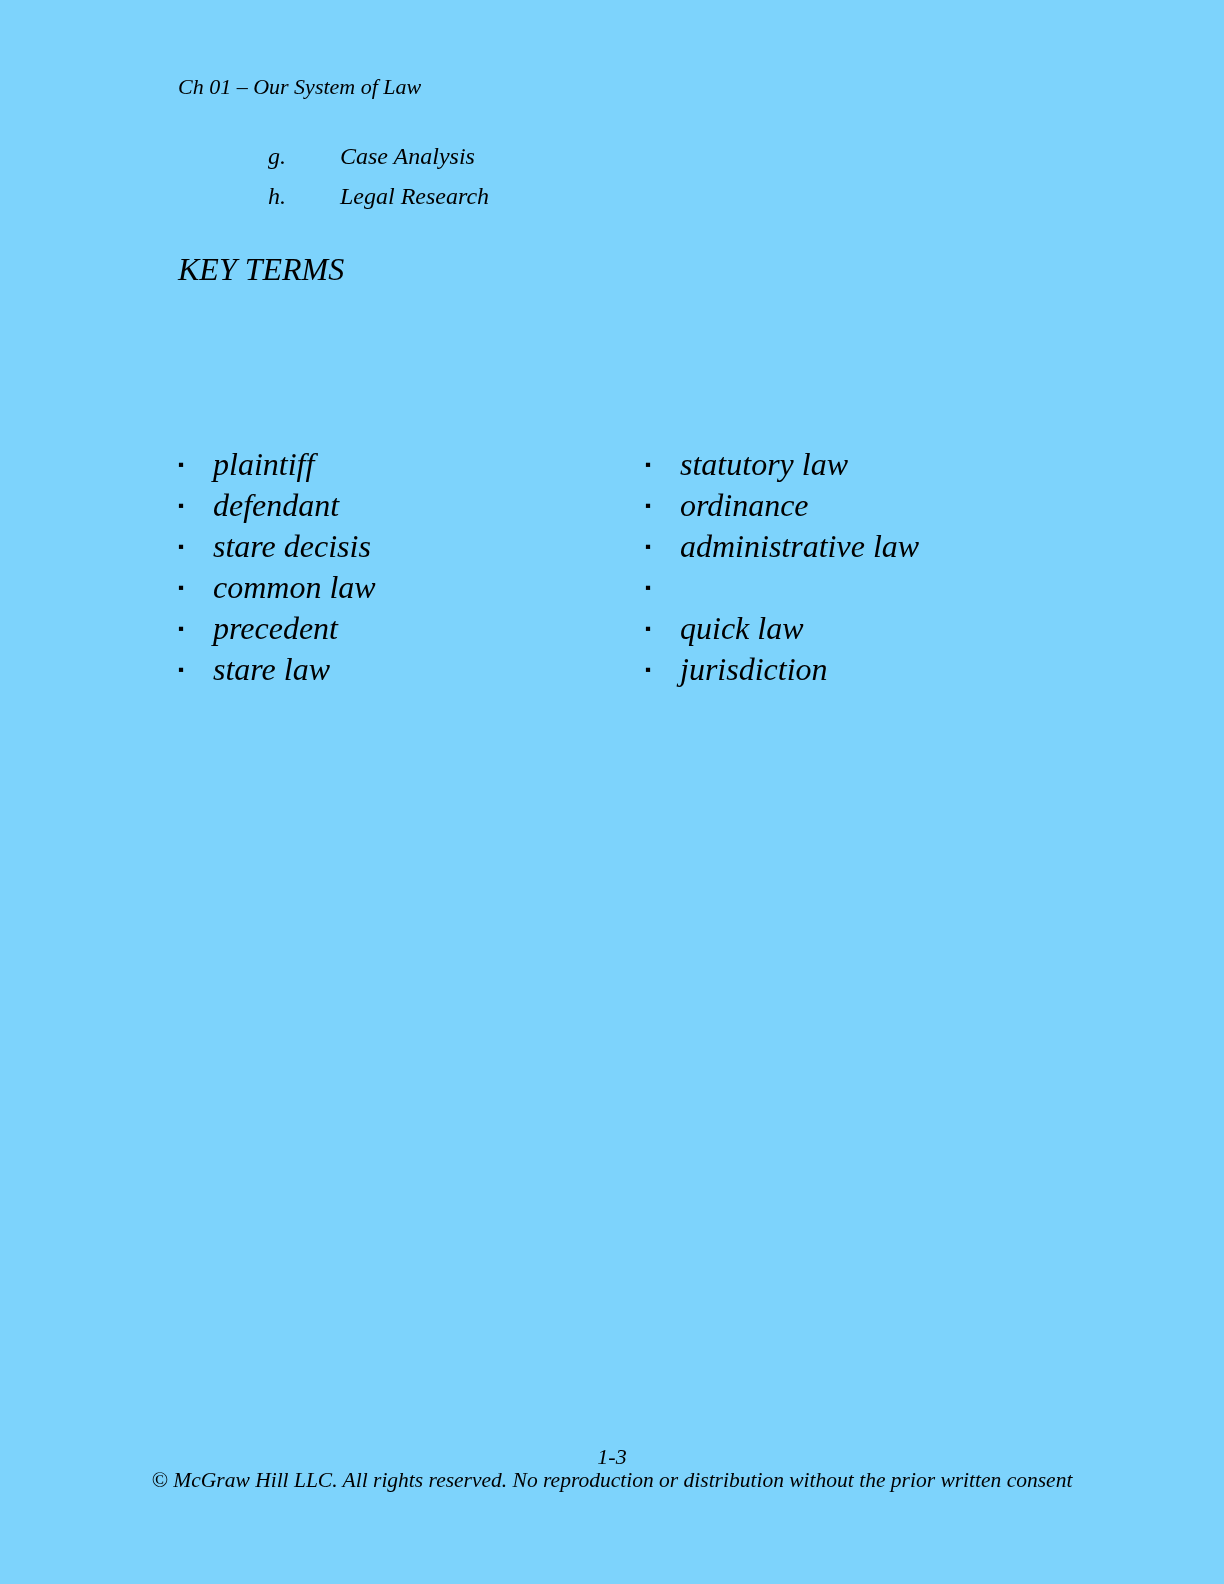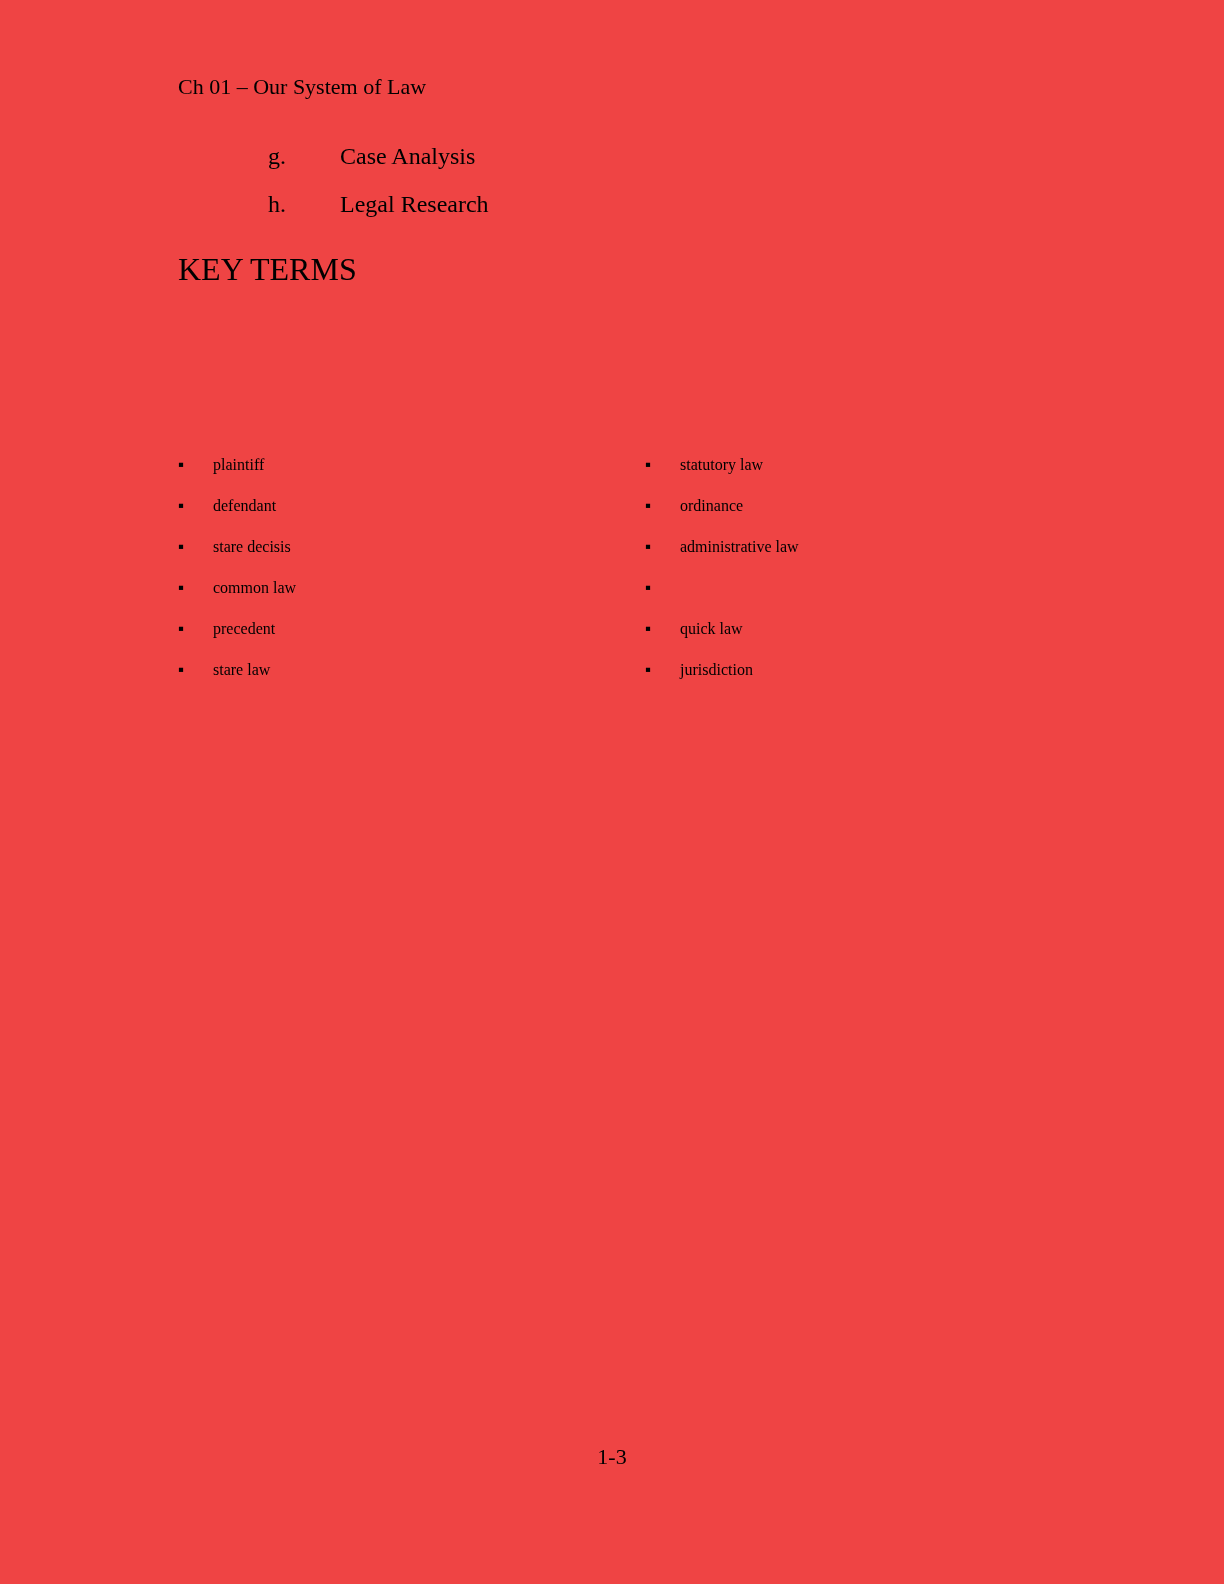--- a/index.html
+++ b/index.html
@@ -5,40 +5,41 @@
 <style>
   html, body {
     margin: 0;
     padding: 0;
     background: #ffffff;
   }
   .page {
     position: relative;
     width: 1224px;
     height: 1584px;
-    background: #ef4444;
+    background: #7dd3fc;
     color: #000000;
     font-family: "Liberation Serif", serif;
     overflow: hidden;
+    font-style: italic;
   }
   .running-header {
     position: absolute;
     left: 178px;
     top: 74px;
     font-size: 22px;
     white-space: nowrap;
   }
   .outline-row {
     position: absolute;
     left: 268px;
     font-size: 24px;
     white-space: nowrap;
   }
   .outline-row.row-0 { top: 143px; }
-  .outline-row.row-1 { top: 183px; margin-top: 8px; }
+  .outline-row.row-1 { top: 183px; }
   .outline-marker {
     display: inline-block;
     width: 72px;
   }
   .section-heading {
     position: absolute;
     left: 178px;
     top: 251px;
     font-size: 32px;
     white-space: nowrap;
@@ -63,21 +64,21 @@
     display: flex;
     align-items: center;
   }
   .bullet {
     display: inline-block;
     width: 35px;
     font-size: 17px;
     line-height: 1;
   }
   .term-label {
-    font-size: 16px;
+    font-size: 32px;
     white-space: nowrap;
     text-align: center;
   }
   .footer-pageno {
     position: absolute;
     top: 1444px;
     left: 0;
     width: 100%;
     text-align: center;
     font-size: 22px;
@@ -171,15 +172,16 @@
 
       <div class="term-item">
         <span class="bullet">▪</span>
         <span class="term-label">jurisdiction</span>
       </div>
     </div>
 
   <div class="footer-pageno">1-3</div>
 
   <div class="footer-copy">
+    <div>© McGraw Hill LLC. All rights reserved. No reproduction or distribution without the prior written consent</div>
   </div>
 
 </div>
 
 </body></html>

